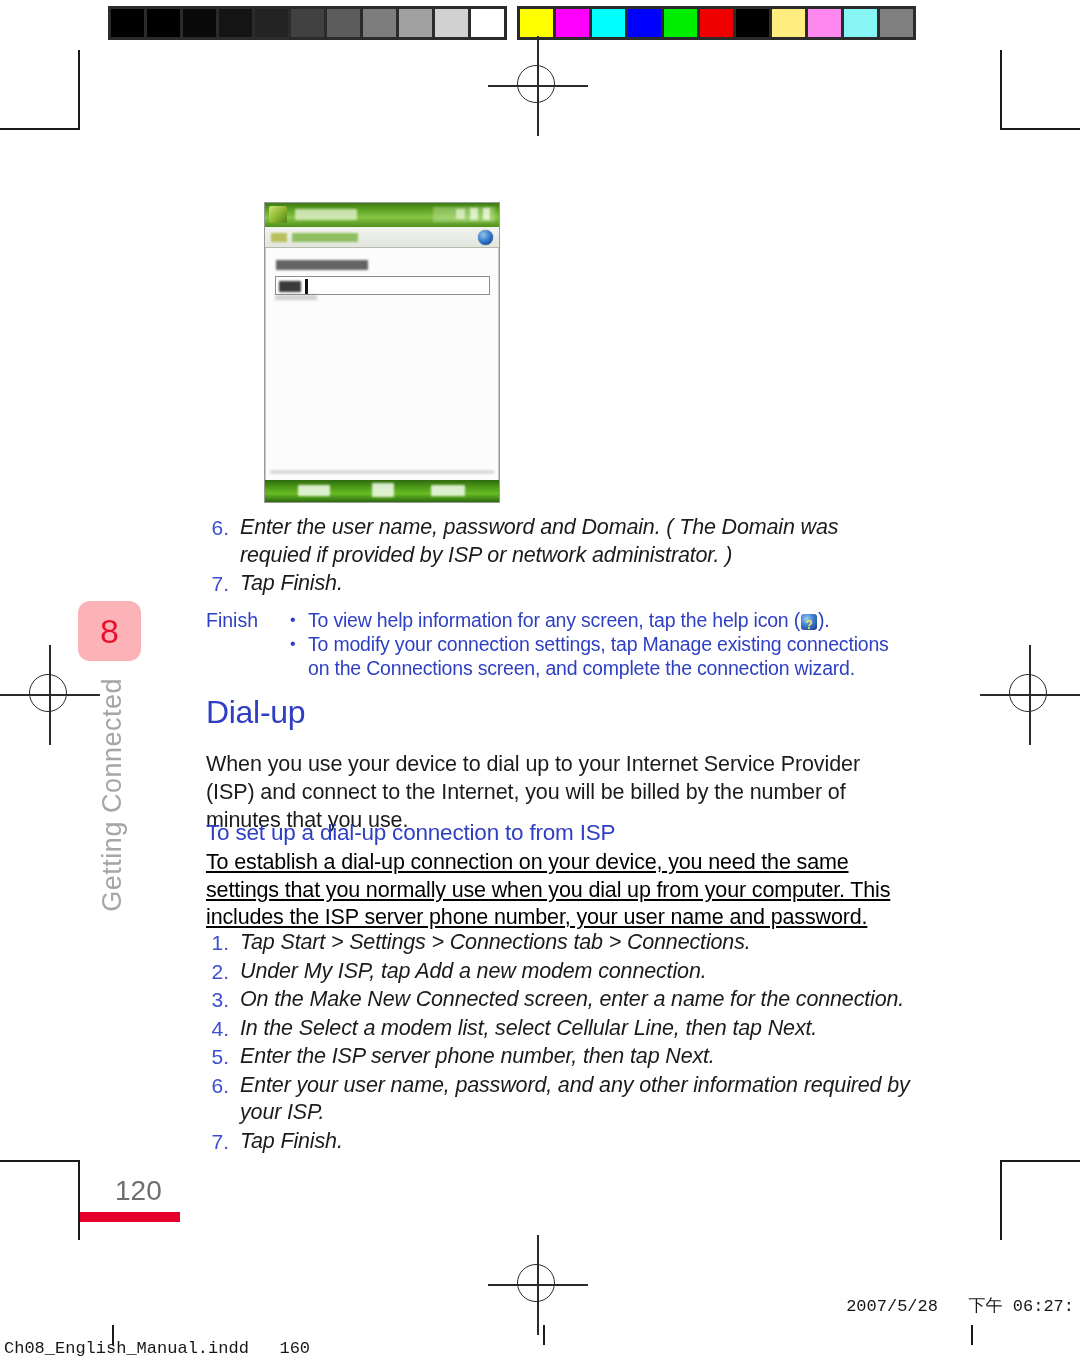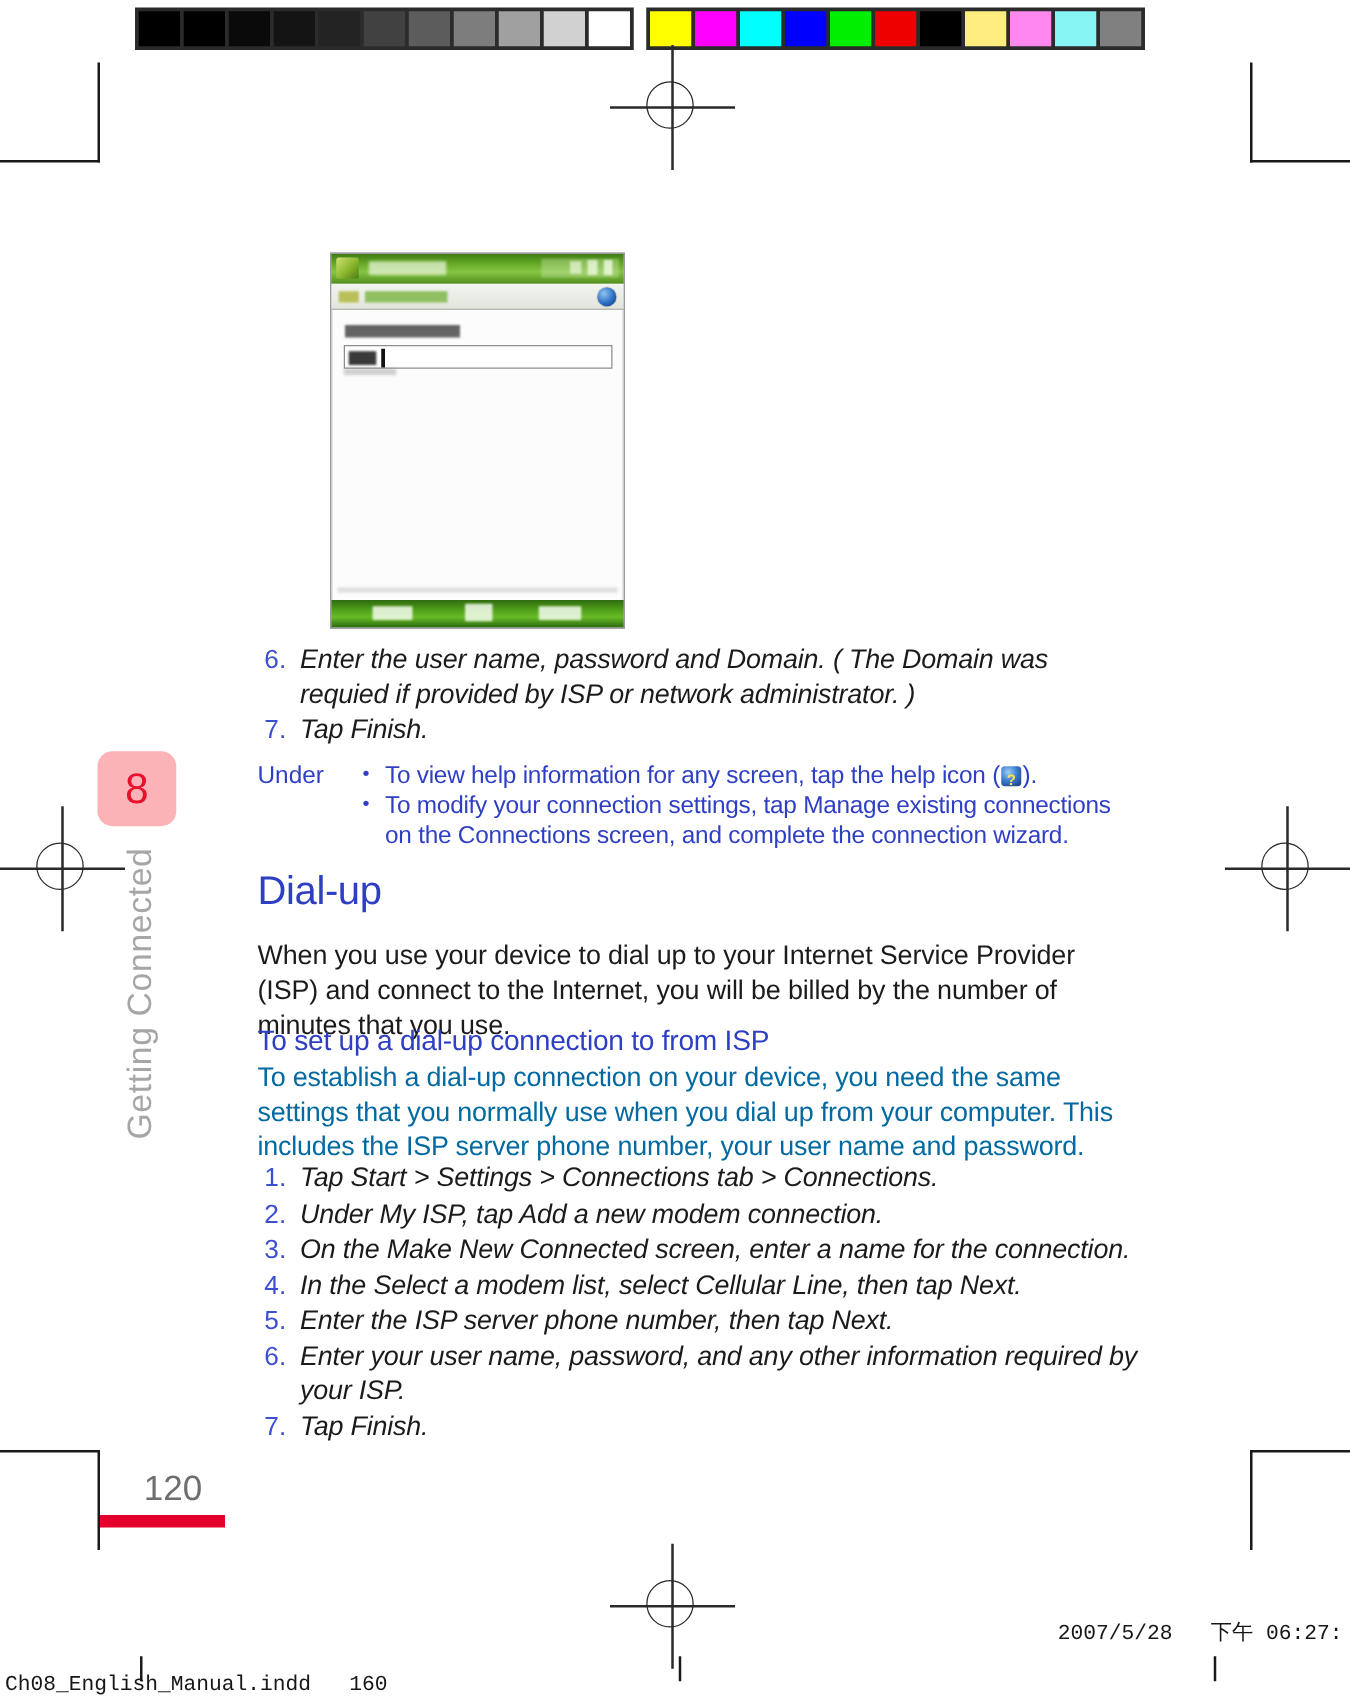--- a/index.html
+++ b/index.html
@@ -433,25 +433,26 @@
     color: #2f3fc4;
     font-size: 22.5px;
     letter-spacing: -0.2px;
     font-family: "Liberation Sans", sans-serif;
   }
   #para-isp {
     position: absolute;
     left: 206px;
     top: 849px;
     width: 706px;
-    color: #0369a1;
+    color: #000000;
     font-size: 21.5px;
     line-height: 27.5px;
     letter-spacing: -0.15px;
     font-family: "Liberation Sans", sans-serif;
+    text-decoration: underline;
   }
   #steps-list {
     position: absolute;
     left: 206px;
     top: 929px;
     width: 706px;
   }
 
   
   #footer-left {
@@ -596,21 +597,21 @@
         <div class="body">Enter the user name, password and Domain. ( The Domain was requied if provided by ISP or network administrator. )</div>
       </div>
       <div class="num-item">
         <div class="marker">7.</div>
         <div class="body">Tap Finish.</div>
       </div>
     </div>
 </div>
 
 <div id="notes-block">
-  <div id="notes-label">Under</div>
+  <div id="notes-label">Finish</div>
   <div id="notes-list">
       <div class="note-item">
         <div class="note-bullet">•</div>
         <div class="note-text">To view help information for any screen, tap the help icon (<span class="inline-help-icon"></span>).</div>
       </div>
       <div class="note-item">
         <div class="note-bullet">•</div>
         <div class="note-text">To modify your connection settings, tap Manage existing connections on the Connections screen, and complete the connection wizard.</div>
       </div>
     </div>

